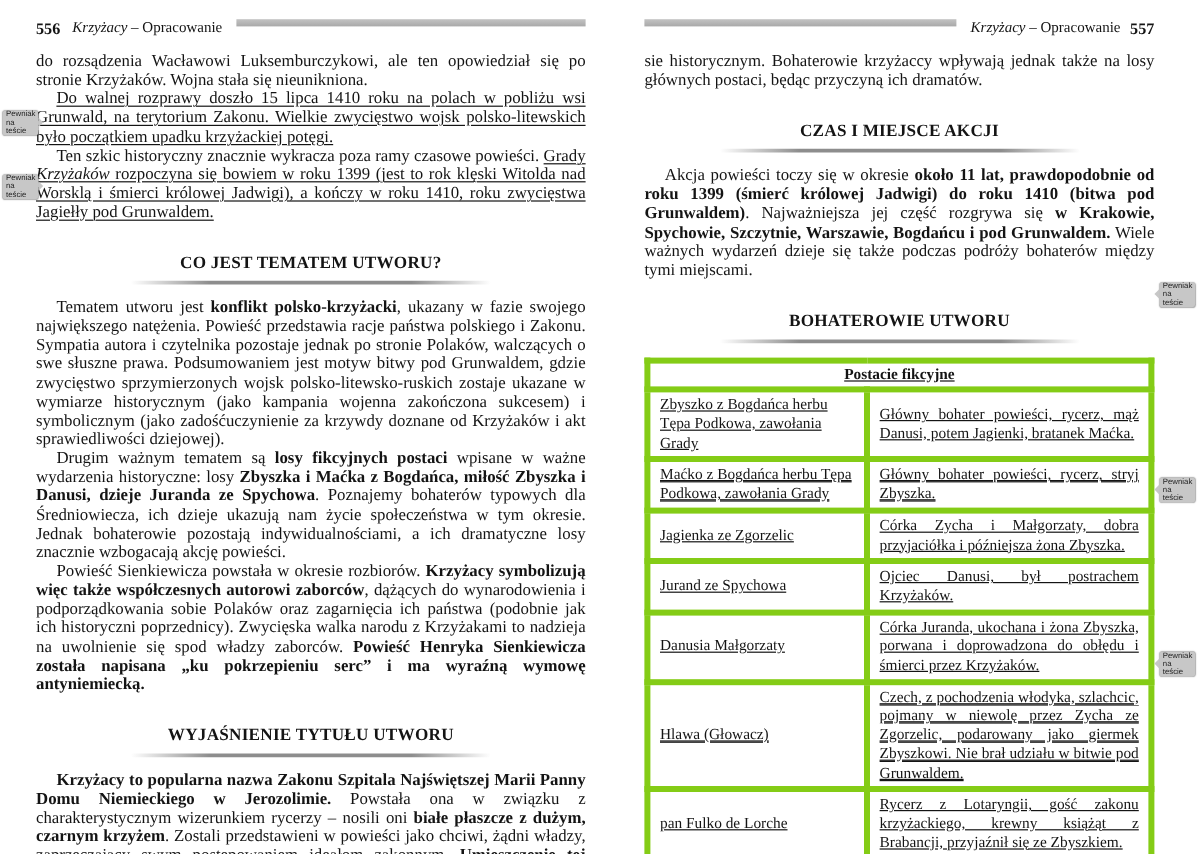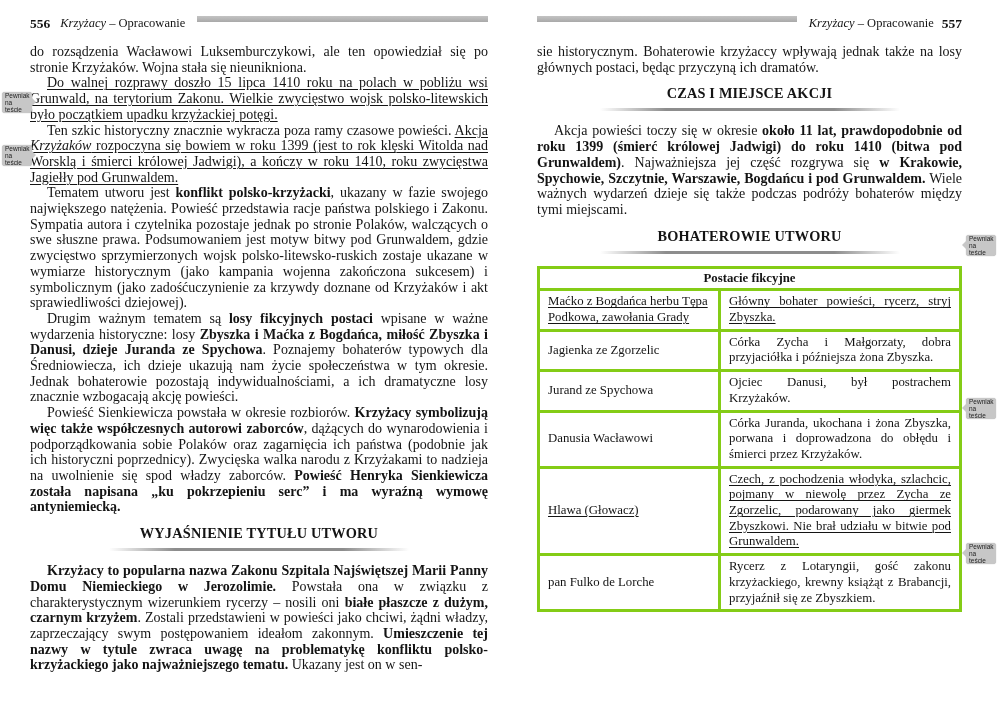--- a/index.html
+++ b/index.html
@@ -25,29 +25,29 @@
   
   p.bodytext{
     margin:0;font-size:14px;line-height:15.7px;text-align:justify;
   }
   p.ind{text-indent:17px;}
   .b{font-weight:bold;}
   .i{font-style:italic;}
   .u{text-decoration:underline;text-decoration-thickness:1px;text-underline-offset:2px;}
 
   
-  .sec{margin:10px 0 12px;text-align:center;}
+  .sec{margin:26px 0 12px;text-align:center;}
   .sec h2{margin:0;font-size:14.3px;font-weight:bold;letter-spacing:.2px;}
   .rule{height:3px;width:300px;margin:6px auto 0;border-radius:2px;
     background:linear-gradient(to right, rgba(160,160,160,0), #8d8d8d 22%, #8d8d8d 78%, rgba(160,160,160,0));}
 
   
   table.chars{width:100%;border-collapse:collapse;margin-top:10px;border:2px solid #2b2b2b;}
   table.chars th, table.chars td{
-    border:3px solid #84cc16;font-size:12.8px;line-height:15.7px;vertical-align:middle;
+    border:5px solid #84cc16;font-size:12.8px;line-height:15.7px;vertical-align:middle;text-decoration:underline;
   }
   table.chars th{text-align:center;font-weight:bold;padding:2px 4px;}
   table.chars td{padding:3px 8px;}
   td.name{width:162px;text-align:left;}
   td.desc{text-align:justify;}
 
   
   .tag{
     position:absolute;width:30px;height:21px;background:#c7c7c7;border-radius:3px;
     display:flex;flex-direction:column;justify-content:center;padding:1px 3px;box-sizing:border-box;
@@ -66,22 +66,26 @@
 
 <div class="page" id="page-left">
   <div class="runhead">
     <span class="pn">556</span>
     <span class="rt"><span class="i">Krzyżacy</span><span> – Opracowanie</span></span>
     <div class="hbar"></div>
   </div>
 
   <p class="bodytext"><span>do rozsądzenia Wacławowi Luksemburczykowi, ale ten opowiedział się po stronie Krzyżaków. Wojna stała się nieunikniona.</span></p>
   <p class="bodytext ind"><span class="u">Do walnej rozprawy doszło 15 lipca 1410 roku na polach w pobliżu wsi Grunwald, na terytorium Zakonu. Wielkie zwycięstwo wojsk polsko-litewskich było początkiem upadku krzyżackiej potęgi.</span></p>
-  <p class="bodytext ind"><span>Ten szkic historyczny znacznie wykracza poza ramy czasowe powieści. </span><span class="u">Akcja </span><span class="i u">Krzyżaków</span><span class="u"> rozpoczyna się bowiem w roku 1399 (jest to rok klęski Witolda nad Worsklą i śmierci królowej Jadwigi), a kończy w roku 1410, roku zwycięstwa Jagiełły pod Grunwaldem.</span></p>
+  <p class="bodytext ind"><span>Ten szkic historyczny znacznie wykracza poza ramy czasowe powieści. </span><span class="u">Grady </span><span class="i u">Krzyżaków</span><span class="u"> rozpoczyna się bowiem w roku 1399 (jest to rok klęski Witolda nad Worsklą i śmierci królowej Jadwigi), a kończy w roku 1410, roku zwycięstwa Jagiełły pod Grunwaldem.</span></p>
 
+  <div class="sec">
+    <h2>CO JEST TEMATEM UTWORU?</h2>
+    <div class="rule"></div>
+  </div>
 
   <p class="bodytext ind"><span>Tematem utworu jest </span><span class="b">konflikt polsko-krzyżacki</span><span>, ukazany w fazie swojego największego natężenia. Powieść przedstawia racje państwa polskiego i Zakonu. Sympatia autora i czytelnika pozostaje jednak po stronie Polaków, walczących o swe słuszne prawa. Podsumowaniem jest motyw bitwy pod Grunwaldem, gdzie zwycięstwo sprzymierzonych wojsk polsko-litewsko-ruskich zostaje ukazane w wymiarze historycznym (jako kampania wojenna zakończona sukcesem) i symbolicznym (jako zadośćuczynienie za krzywdy doznane od Krzyżaków i akt sprawiedliwości dziejowej).</span></p>
   <p class="bodytext ind"><span>Drugim ważnym tematem są </span><span class="b">losy fikcyjnych postaci</span><span> wpisane w ważne wydarzenia historyczne: losy </span><span class="b">Zbyszka i Maćka z Bogdańca, miłość Zbyszka i Danusi, dzieje Juranda ze Spychowa</span><span>. Poznajemy bohaterów typowych dla Średniowiecza, ich dzieje ukazują nam życie społeczeństwa w tym okresie. Jednak bohaterowie pozostają indywidualnościami, a ich dramatyczne losy znacznie wzbogacają akcję powieści.</span></p>
   <p class="bodytext ind"><span>Powieść Sienkiewicza powstała w okresie rozbiorów. </span><span class="b">Krzyżacy symbolizują więc także współczesnych autorowi zaborców</span><span>, dążących do wynarodowienia i podporządkowania sobie Polaków oraz zagarnięcia ich państwa (podobnie jak ich historyczni poprzednicy). Zwycięska walka narodu z Krzyżakami to nadzieja na uwolnienie się spod władzy zaborców. </span><span class="b">Powieść Henryka Sienkiewicza została napisana „ku pokrzepieniu serc” i ma wyraźną wymowę antyniemiecką.</span></p>
 
   <div class="sec">
     <h2>WYJAŚNIENIE TYTUŁU UTWORU</h2>
     <div class="rule"></div>
   </div>
 
@@ -108,33 +112,37 @@
     <h2>BOHATEROWIE UTWORU</h2>
     <div class="rule"></div>
   </div>
 
   <table class="chars">
     <tbody>
         <tr>
       <th colspan="2">Postacie fikcyjne</th>
     </tr>
     <tr>
+      <td class="name"><span>Zbyszko z Bogdańca herbu Tępa Podkowa, zawołania Grady</span></td>
+      <td class="desc"><span>Główny bohater powieści, rycerz, mąż Danusi, potem Jagienki, bratanek Maćka.</span></td>
+    </tr>
+    <tr>
       <td class="name"><span class="u">Maćko z Bogdańca herbu Tępa Podkowa, zawołania Grady</span></td>
       <td class="desc"><span class="u">Główny bohater powieści, rycerz, stryj Zbyszka.</span></td>
     </tr>
     <tr>
       <td class="name"><span>Jagienka ze Zgorzelic</span></td>
       <td class="desc"><span>Córka Zycha i Małgorzaty, dobra przyjaciółka i późniejsza żona Zbyszka.</span></td>
     </tr>
     <tr>
       <td class="name"><span>Jurand ze Spychowa</span></td>
       <td class="desc"><span>Ojciec Danusi, był postrachem Krzyżaków.</span></td>
     </tr>
     <tr>
-      <td class="name"><span>Danusia Wacławowi</span></td>
+      <td class="name"><span>Danusia Małgorzaty</span></td>
       <td class="desc"><span>Córka Juranda, ukochana i żona Zbyszka, porwana i doprowadzona do obłędu i śmierci przez Krzyżaków.</span></td>
     </tr>
     <tr>
       <td class="name"><span class="u">Hlawa (Głowacz)</span></td>
       <td class="desc"><span class="u">Czech, z pochodzenia włodyka, szlachcic, pojmany w niewolę przez Zycha ze Zgorzelic, podarowany jako giermek Zbyszkowi. Nie brał udziału w bitwie pod Grunwaldem.</span></td>
     </tr>
     <tr>
       <td class="name"><span>pan Fulko de Lorche</span></td>
       <td class="desc"><span>Rycerz z Lotaryngii, gość zakonu krzyżackiego, krewny książąt z Brabancji, przyjaźnił się ze Zbyszkiem.</span></td>
     </tr>

